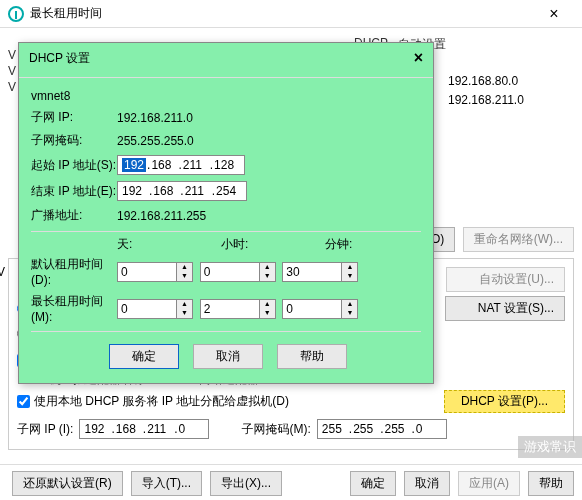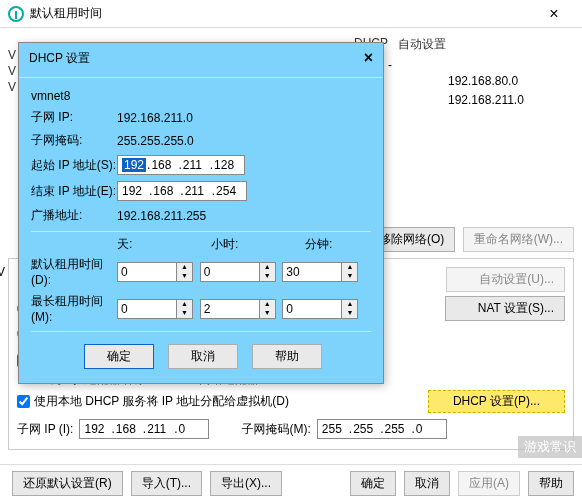--- a/index.html
+++ b/index.html
@@ -27,24 +27,24 @@
 .radio-row input, .check-row input { margin-right: 4px; }
 .right-btn { margin-left: auto; padding-left: 32px; }
 .indent { padding-left: 20px; }
 .ip-row { display: flex; align-items: center; gap: 6px; padding: 4px 0; }
 .ip-input { border: 1px solid #888; padding: 2px 4px; display: inline-flex; align-items: center; background: #fff; }
 .ip-input input { border: none; width: 26px; text-align: left; outline: none; }
 .ip-input .dot { padding: 0 1px; }
 .bottom-bar { display: flex; gap: 4px; padding: 6px 8px; border-top: 1px solid #ddd; }
 .bottom-bar .btn { flex: 0 0 auto; }
 .watermark { position: absolute; right: 0; bottom: 42px; background: rgba(180,180,180,0.6); color: #fff; padding: 2px 6px; font-size: 13px; }
-.hl { background: #ffe96b; border: 1px dashed #c9b200; padding: 2px 24px; }
-
-
-.dialog { position: absolute; left: 18px; top: 42px; width: 366px; background: #7dd3fc; border: 1px solid #888; box-shadow: 2px 2px 8px rgba(0,0,0,0.25); z-index: 10; }
+.hl { background: #ffe96b; border: 1px dashed #c9b200; padding: 2px 16px; }
+
+
+.dialog { position: absolute; left: 18px; top: 42px; width: 416px; background: #86efac; border: 1px solid #888; box-shadow: 2px 2px 8px rgba(0,0,0,0.25); z-index: 10; }
 .dlg-title { display: flex; align-items: center; padding: 6px 10px; font-size: 13px; }
 .dlg-close { margin-left: auto; font-size: 16px; font-weight: bold; }
 .dlg-body { padding: 4px 12px 10px 12px; }
 .dlg-row { display: flex; align-items: center; padding: 3px 0; }
 .dlg-label { width: 86px; }
 .sel { background: #0a64c8; color: #fff; padding: 0 2px; }
 .spin { display: inline-flex; border: 1px solid #888; height: 20px; }
 .spin input { border: none; width: 58px; padding: 0 3px; outline: none; }
 .spin .arrows { width: 16px; border-left: 1px solid #888; display: flex; flex-direction: column; }
 .spin .arrows span { flex:1; font-size: 7px; text-align: center; line-height: 8px; background: #eee; }
@@ -52,21 +52,21 @@
 .dlg-cols span { width: 76px; }
 .dlg-btns { display: flex; justify-content: center; gap: 10px; padding: 8px 0 4px 0; }
 .dlg-btns .btn { padding: 3px 22px; }
 hr { border: none; border-top: 1px solid #ddd; margin: 4px 0; }
 </style>
 </head>
 <body>
 
 <div class="titlebar">
   <span class="titlebar-icon"></span>
-  <span>默认租用时间</span>
+  <span>最长租用时间</span>
   <span class="titlebar-title"></span>
   <span class="win-btn">×</span>
 </div>
 
 <div class="main">
   <div class="table-head">
     <span>DHCP</span>
     <span>自动设置</span>
   </div>
   <div class="vlabel" style="top:20px;">V</div>

